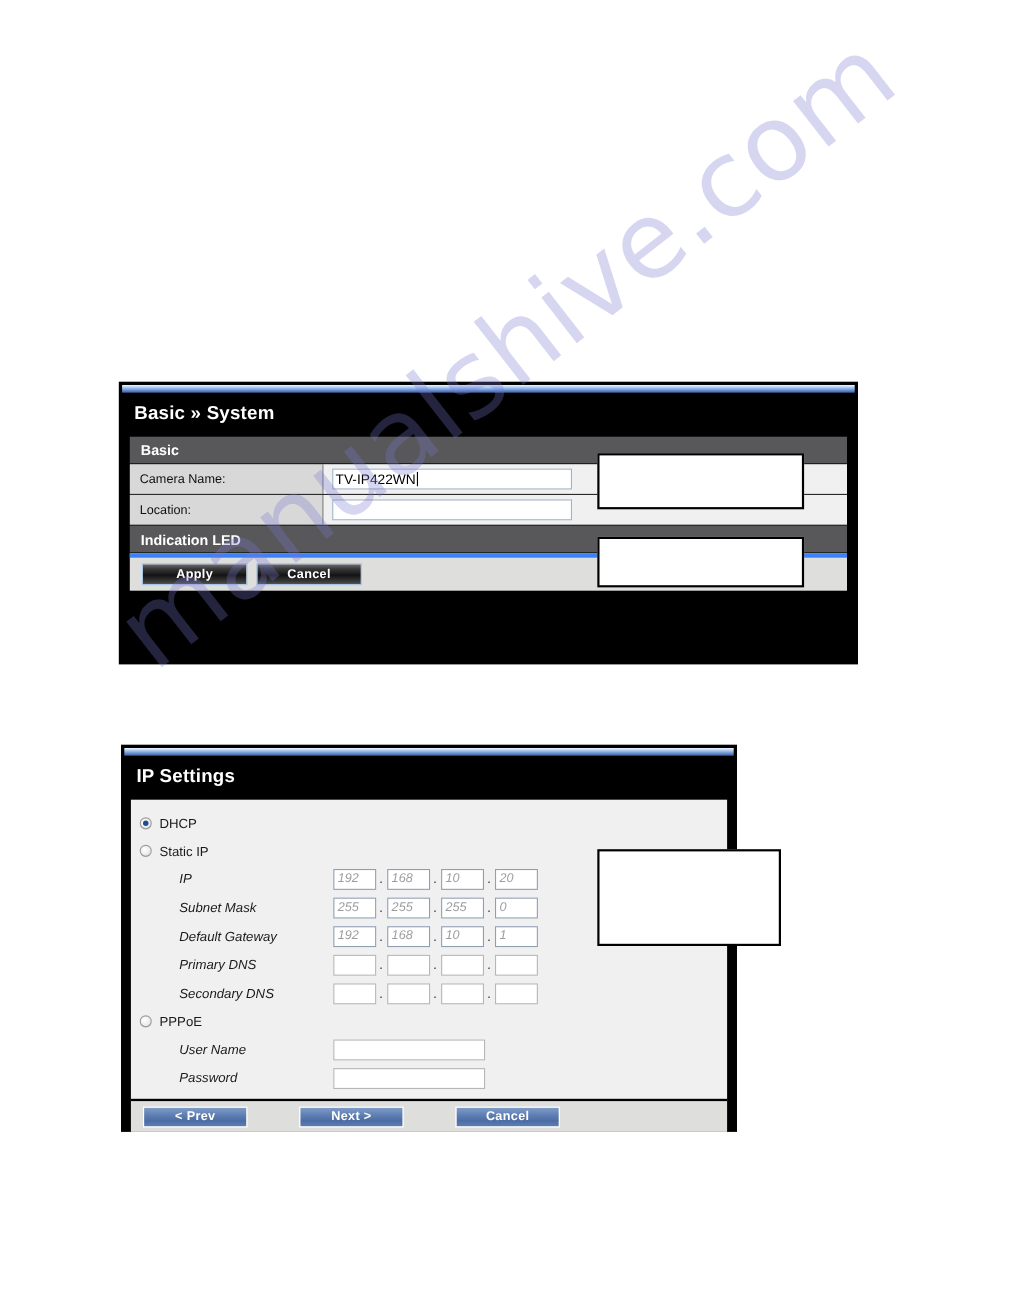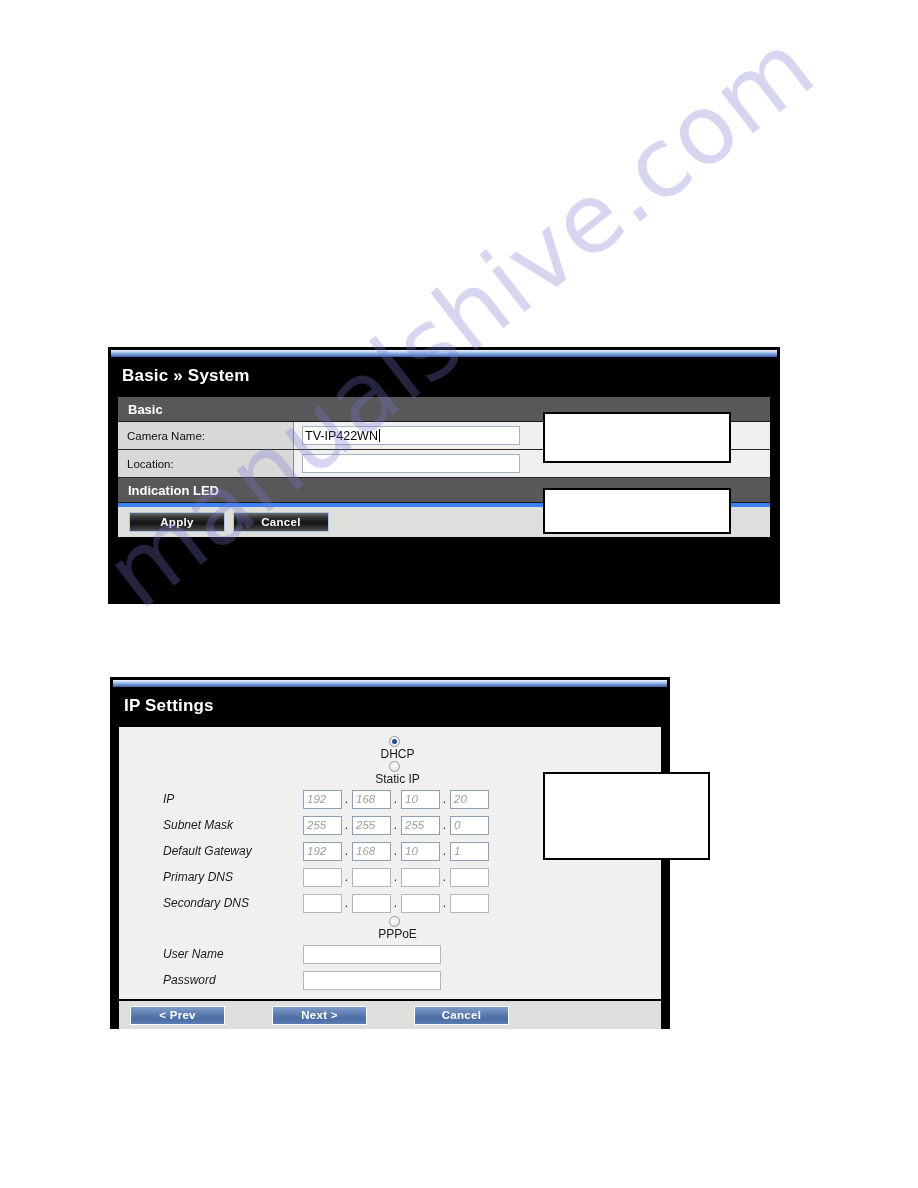--- a/index.html
+++ b/index.html
@@ -192,21 +192,20 @@
     width: 542px;
     background: #f0f0f0;
     padding: 9px 0 6px 0;
     box-sizing: border-box;
   }
   .opt-row {
     display: flex;
     align-items: center;
     height: 25px;
     padding-left: 8px;
-    flex-direction: column;
   }
   .opt-row .olabel {
     font-size: 12px;
     color: #1a1a1a;
     margin-left: 7px;
   }
   .field-row {
     display: flex;
     align-items: center;
     height: 26px;

